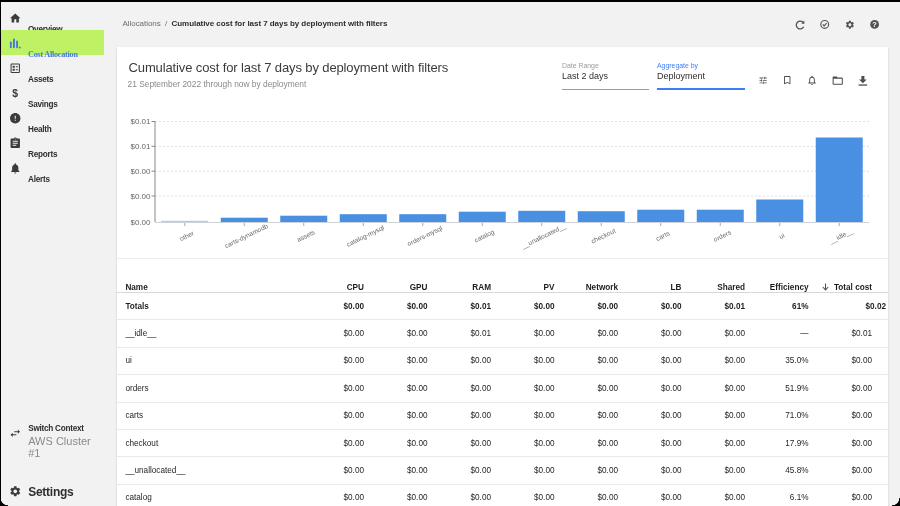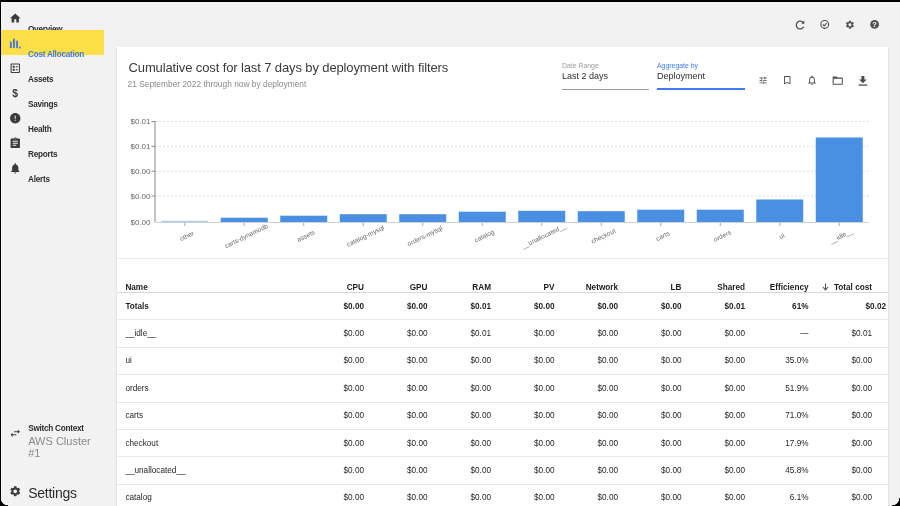--- a/index.html
+++ b/index.html
@@ -8,21 +8,21 @@
 .abs{position:absolute;}
 
 #topline{left:0;top:0;width:900px;height:2px;background:#000;}
 #leftline{left:0;top:0;width:0.6px;height:506px;background:#000;}
 #cbl{left:0;bottom:0;width:8px;height:8px;background:radial-gradient(circle 8px at 8px 0px,rgba(0,0,0,0) 7px,#000 7.6px);}
 #cbr{right:0;bottom:0;width:8px;height:8px;background:radial-gradient(circle 8px at 0px 0px,rgba(0,0,0,0) 7px,#000 7.6px);}
 
 .navitem{left:1px;width:103px;height:25px;}
 .navitem .ic{position:absolute;left:8px;top:6.5px;width:12.5px;height:12.5px;}
 .navitem .tx{position:absolute;left:27px;top:12px;line-height:25px;font-size:8.2px;font-weight:bold;letter-spacing:-0.25px;color:#2e2e2e;}
-.navsel{background:#fde047;}
+.navsel{background:#bef264;font-family:Liberation Serif, serif;}
 .navsel .tx{color:#4678dd;}
 .bottomitem .ic{position:absolute;left:8px;width:12.5px;height:12.5px;}
 
 #crumb{left:122.5px;top:19px;font-size:8px;color:#6d6d6d;letter-spacing:-0.05px;}
 #crumb b{color:#2d2d2d;font-weight:bold;}
 #topicons{left:790px;top:17px;}
 
 #card{left:117px;top:47px;width:771px;height:470px;background:#fff;box-shadow:0 1px 2px rgba(0,0,0,0.18);}
 #title{left:11.5px;top:13px;font-size:13px;font-weight:normal;letter-spacing:-0.12px;color:#3b3b3b;}
 #subtitle{left:10.5px;top:31.5px;font-size:8.4px;color:#8a8a8a;}
@@ -102,26 +102,27 @@
     <svg class="ic" style="top:8px;" viewBox="0 0 24 24">
         <path fill="#3b3b3b" d="M6.99 11 3 15l3.99 4v-3H14v-2H6.99v-3zM21 9l-3.99-4v3H10v2h7.01v3L21 9z"></path>
       </svg>
     <div class="abs" style="left:27.2px;top:4.6px;font-size:8.2px;font-weight:bold;letter-spacing:-0.25px;color:#2e2e2e;text-align:center;">Switch Context</div>
     <div class="abs" style="left:27.2px;top:16px;font-size:11px;color:#8a8a8a;">AWS Cluster #1</div>
   </div>
   <div class="abs bottomitem" style="left:1px;top:482px;width:103px;height:24px;">
     <svg class="ic" style="top:2.5px;" viewBox="0 0 24 24">
         <path fill="#3b3b3b" d="M19.14 12.94c.04-.3.06-.61.06-.94 0-.32-.02-.64-.07-.94l2.03-1.58c.18-.14.23-.41.12-.61l-1.92-3.32c-.12-.22-.37-.29-.59-.22l-2.39.96c-.5-.38-1.03-.7-1.62-.94l-.36-2.54c-.04-.24-.24-.41-.48-.41h-3.84c-.24 0-.43.17-.47.41l-.36 2.54c-.59.24-1.13.57-1.62.94l-2.39-.96c-.22-.08-.47 0-.59.22L2.74 8.87c-.12.21-.08.47.12.61l2.03 1.58c-.05.3-.09.63-.09.94s.02.64.07.94l-2.03 1.58c-.18.14-.23.41-.12.61l1.92 3.32c.12.22.37.29.59.22l2.39-.96c.5.38 1.03.7 1.62.94l.36 2.54c.05.24.24.41.48.41h3.84c.24 0 .44-.17.47-.41l.36-2.54c.59-.24 1.13-.56 1.62-.94l2.39.96c.22.08.47 0 .59-.22l1.92-3.32c.12-.22.07-.47-.12-.61l-2.01-1.58zM12 15.6c-1.98 0-3.6-1.62-3.6-3.6s1.62-3.6 3.6-3.6 3.6 1.62 3.6 3.6-1.62 3.6-3.6 3.6z"></path>
       </svg>
-    <div class="abs" style="left:27.2px;top:3px;font-size:14px;font-weight:normal;letter-spacing:-0.25px;color:#2e2e2e;">Settings</div>
+    <div class="abs" style="left:27.2px;top:3px;font-size:12px;font-weight:bold;letter-spacing:-0.25px;color:#2e2e2e;">Settings</div>
   </div>
 
   <div class="abs" id="topline"></div>
   <div class="abs" id="leftline"></div>
 
+  <div class="abs" id="crumb">Allocations&nbsp; / &nbsp;<b>Cumulative cost for last 7 days by deployment with filters</b></div>
   <div class="abs" id="topicons">
     <svg width="94" height="16" viewBox="0 0 94 16">
       <g transform="translate(10,7.7)">
         <path d="M3.4 -1.9 A 3.9 3.9 0 1 0 3.7 2.0" fill="none" stroke="#525252" stroke-width="1.3"></path>
         <path d="M4.4 -4.1 v3.1 h-3.1 z" fill="#525252"></path>
       </g>
       <g transform="translate(34.7,7.4)">
         <circle cx="0" cy="0" r="3.9" fill="none" stroke="#525252" stroke-width="1.15"></circle>
         <path d="M-1.9 0.1 l1.4 1.4 2.4-2.7" fill="none" stroke="#525252" stroke-width="1.15"></path>
       </g>

